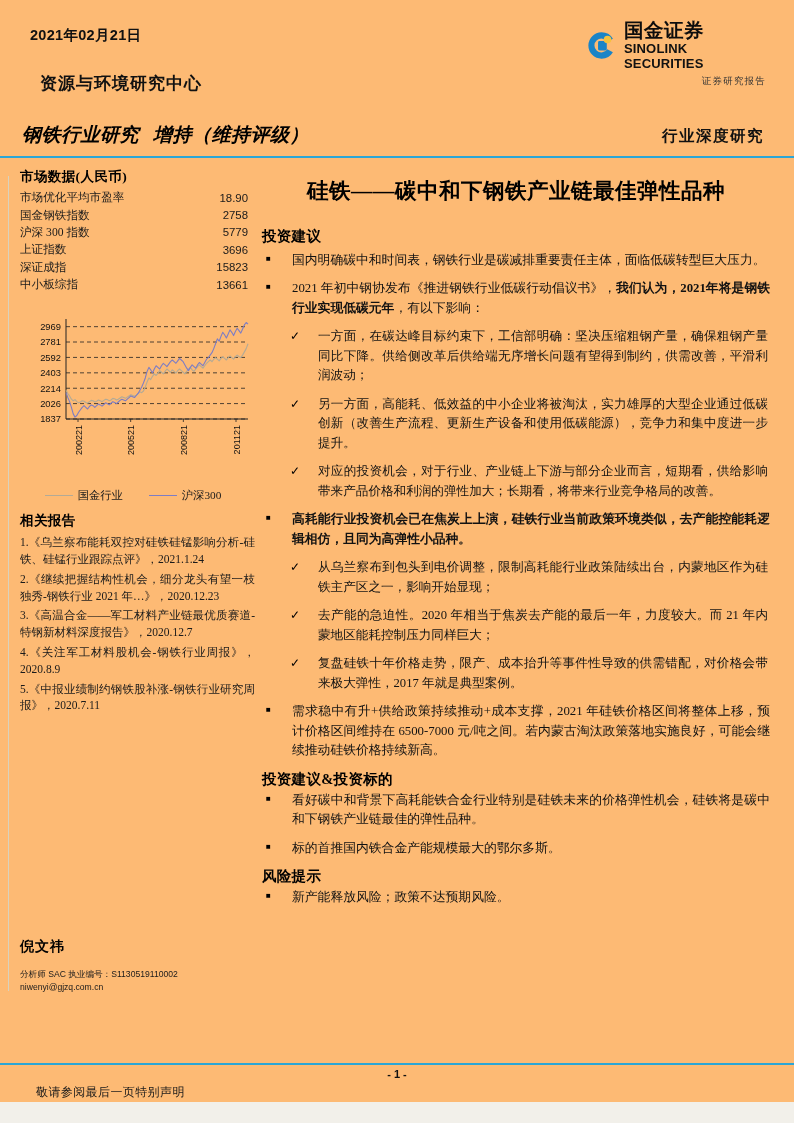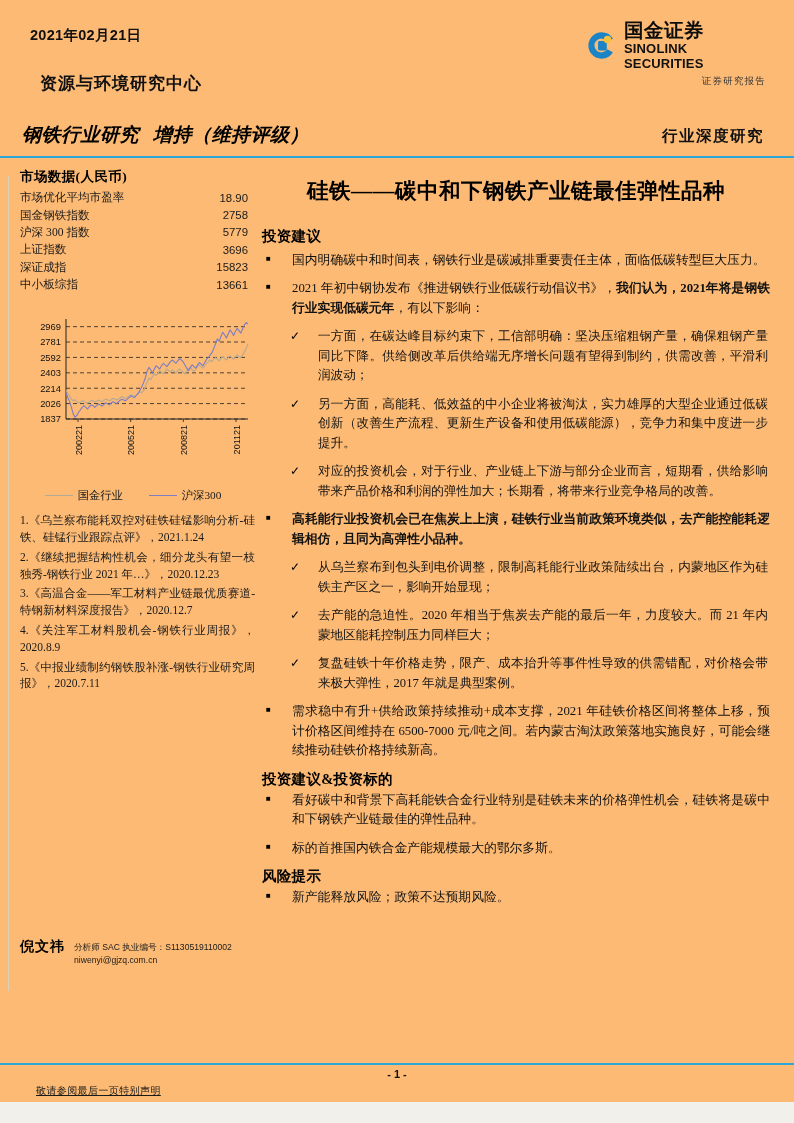--- a/index.html
+++ b/index.html
@@ -181,20 +181,21 @@
   }
 
   
   .analyst {
     position: absolute;
     left: 20px; top: 938px;
     width: 250px;
     display: flex;
     align-items: flex-start;
     gap: 9px;
+    flex-direction: column;
   }
   .analyst-name {
     font-size: 14px;
     font-weight: bold;
     letter-spacing: 1px;
     white-space: nowrap;
     color: #000;
   }
   .analyst-meta {
     font-family: "Liberation Sans", sans-serif;
@@ -282,24 +283,23 @@
     left: 0; right: 0; top: 1068px;
     text-align: center;
     font-family: "Liberation Sans", sans-serif;
     font-size: 11px;
     font-weight: bold;
     color: #111;
   }
   .foot-note {
     position: absolute;
     left: 36px; top: 1084px;
-    font-size: 10px;
+    font-size: 12px;
     letter-spacing: 0.4px;
     color: #1a1a1a;
-    text-decoration: underline;
   }
   .foot-band {
     position: absolute;
     left: 0; right: 0; top: 1102px; bottom: 0;
     background: #f2f0ea;
   }
 </style>
 </head>
 <body>
 
@@ -401,20 +401,21 @@
           <span class="legend-label">国金行业</span>
         </div>
         <div class="legend-item">
           <span class="legend-line" id="lg1" style="border-top-color: rgb(125, 125, 196);"></span>
           <span class="legend-label">沪深300</span>
         </div>
       </div>
     </div>
 
     <div class="reports">
+      <div class="reports-h">相关报告</div>
       <div class="report-item">1.《乌兰察布能耗双控对硅铁硅锰影响分析-硅铁、硅锰行业跟踪点评》，2021.1.24</div>
       <div class="report-item">2.《继续把握结构性机会，细分龙头有望一枝独秀-钢铁行业 2021 年…》，2020.12.23</div>
       <div class="report-item">3.《高温合金——军工材料产业链最优质赛道-特钢新材料深度报告》，2020.12.7</div>
       <div class="report-item">4.《关注军工材料股机会-钢铁行业周报》，2020.8.9</div>
       <div class="report-item">5.《中报业绩制约钢铁股补涨-钢铁行业研究周报》，2020.7.11</div>
     </div>
   </div>
 
   <div class="analyst">
     <div class="analyst-name">倪文祎</div>

